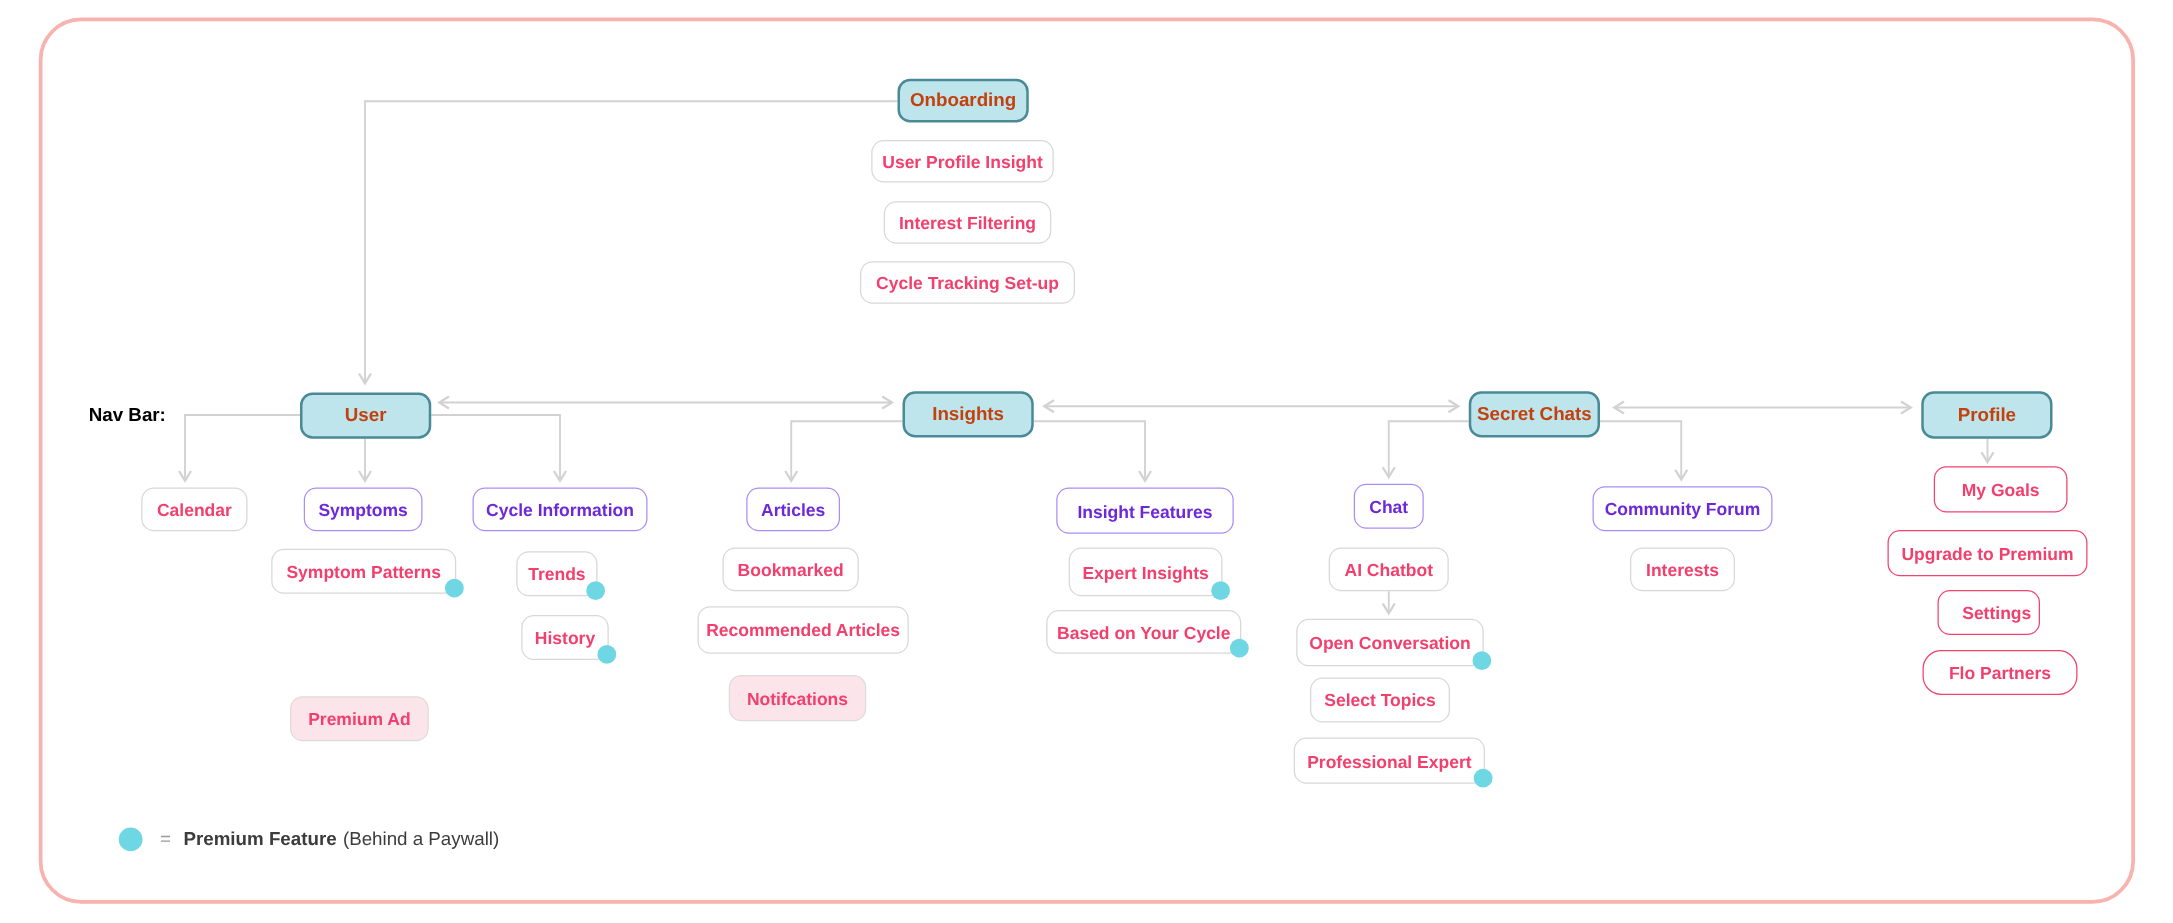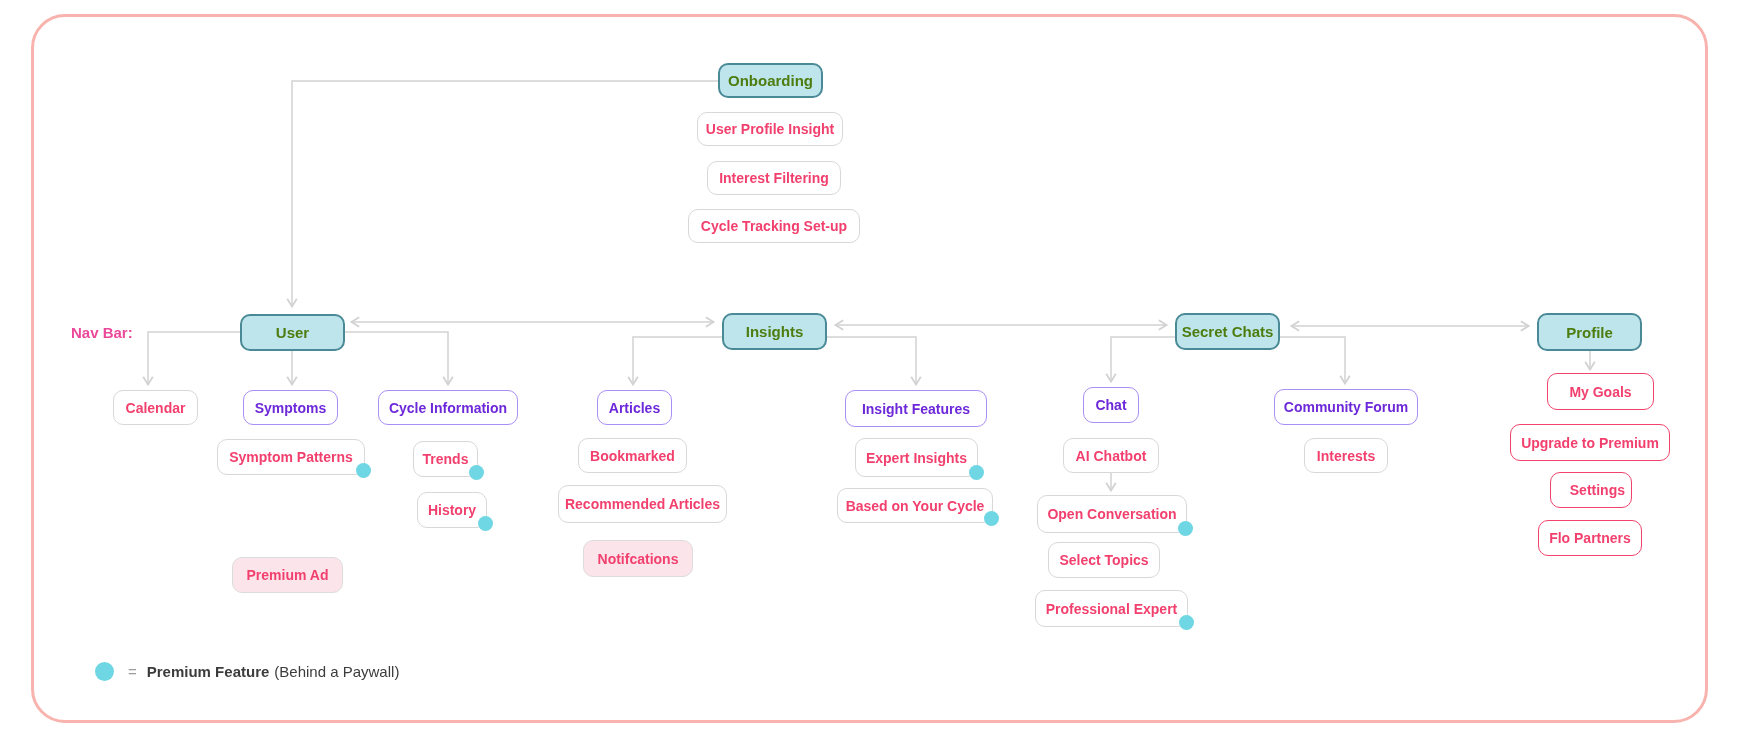--- a/index.html
+++ b/index.html
@@ -5,28 +5,28 @@
   html,body{margin:0;padding:0;background:#ffffff;}
   body{width:1738px;height:738px;position:relative;overflow:hidden;
        font-family:"Liberation Sans","DejaVu Sans",sans-serif;}
   .frame{position:absolute;left:31px;top:14px;width:1677px;height:709px;
          border:3px solid #F8B3AE;border-radius:34px;box-sizing:border-box;}
   svg.connectors{position:absolute;left:0;top:0;width:1738px;height:738px;}
   svg.connectors path{fill:none;stroke:#D2D2D2;stroke-width:1.5;}
   .node{position:absolute;display:flex;align-items:center;justify-content:center;
         box-sizing:border-box;border-radius:10px;background:#fff;
         font-weight:bold;font-size:14px;white-space:nowrap;padding:0 6px;}
-  .node.nav{background:#BEE5EC;border:2px solid #4A8A96;color:#4d7c0f;font-size:15px;}
+  .node.nav{background:#BEE5EC;border:2px solid #4A8A96;color:#c2410c;font-size:15px;}
   .node.purple{border:1.5px solid #A98EF6;color:#6d28d9;}
   .node.gray{border:1.5px solid #D8D8D8;color:#F2406E;}
   .node.pinkbg{border:1.5px solid #DCDCDC;color:#F2406E;background:#FCE4EB;}
   .node.pinkborder{border:1.5px solid #F0436E;color:#F2406E;}
   .dot{position:absolute;right:-7px;bottom:-4px;width:15px;height:15px;
        border-radius:50%;background:#6FD6E3;}
-  .navbar-label{position:absolute;left:71px;top:324px;color:#ec4899;
+  .navbar-label{position:absolute;left:71px;top:324px;color:#000000;
                 font-weight:bold;font-size:15px;}
   .legend{position:absolute;left:95px;top:662px;display:flex;align-items:center;
           font-size:15px;color:#3C3C3C;}
   .legend .legend-dot{width:19px;height:19px;border-radius:50%;background:#6FD6E3;
           display:inline-block;margin-right:14px;}
   .legend .eq{color:#9B9B9B;margin-right:10px;font-weight:normal;}
   .legend .bold{font-weight:bold;margin-right:5px;}
 </style>
 </head>
 <body>
@@ -153,21 +153,21 @@
     </div>
     <div class="node pinkborder" style="left: 1547px; top: 373px; width: 107px; height: 37px;">
       <span>My Goals</span>
     </div>
     <div class="node pinkborder" style="left: 1510px; top: 424px; width: 160px; height: 37px;">
       <span>Upgrade to Premium</span>
     </div>
     <div class="node pinkborder" style="left: 1550px; top: 472px; width: 82px; height: 36px; justify-content: flex-end;">
       <span>Settings</span>
     </div>
-    <div class="node pinkborder" style="left: 1538px; top: 520px; width: 104px; height: 36px;">
+    <div class="node pinkborder" style="left: 1538px; top: 520px; width: 124px; height: 36px; border-radius: 15px;">
       <span>Flo Partners</span>
     </div>
   </div>
 
 <div class="legend">
   <span class="legend-dot"></span>
   <span class="eq">=</span>
   <span class="bold">Premium Feature</span>
   <span>(Behind a Paywall)</span>
 </div>

